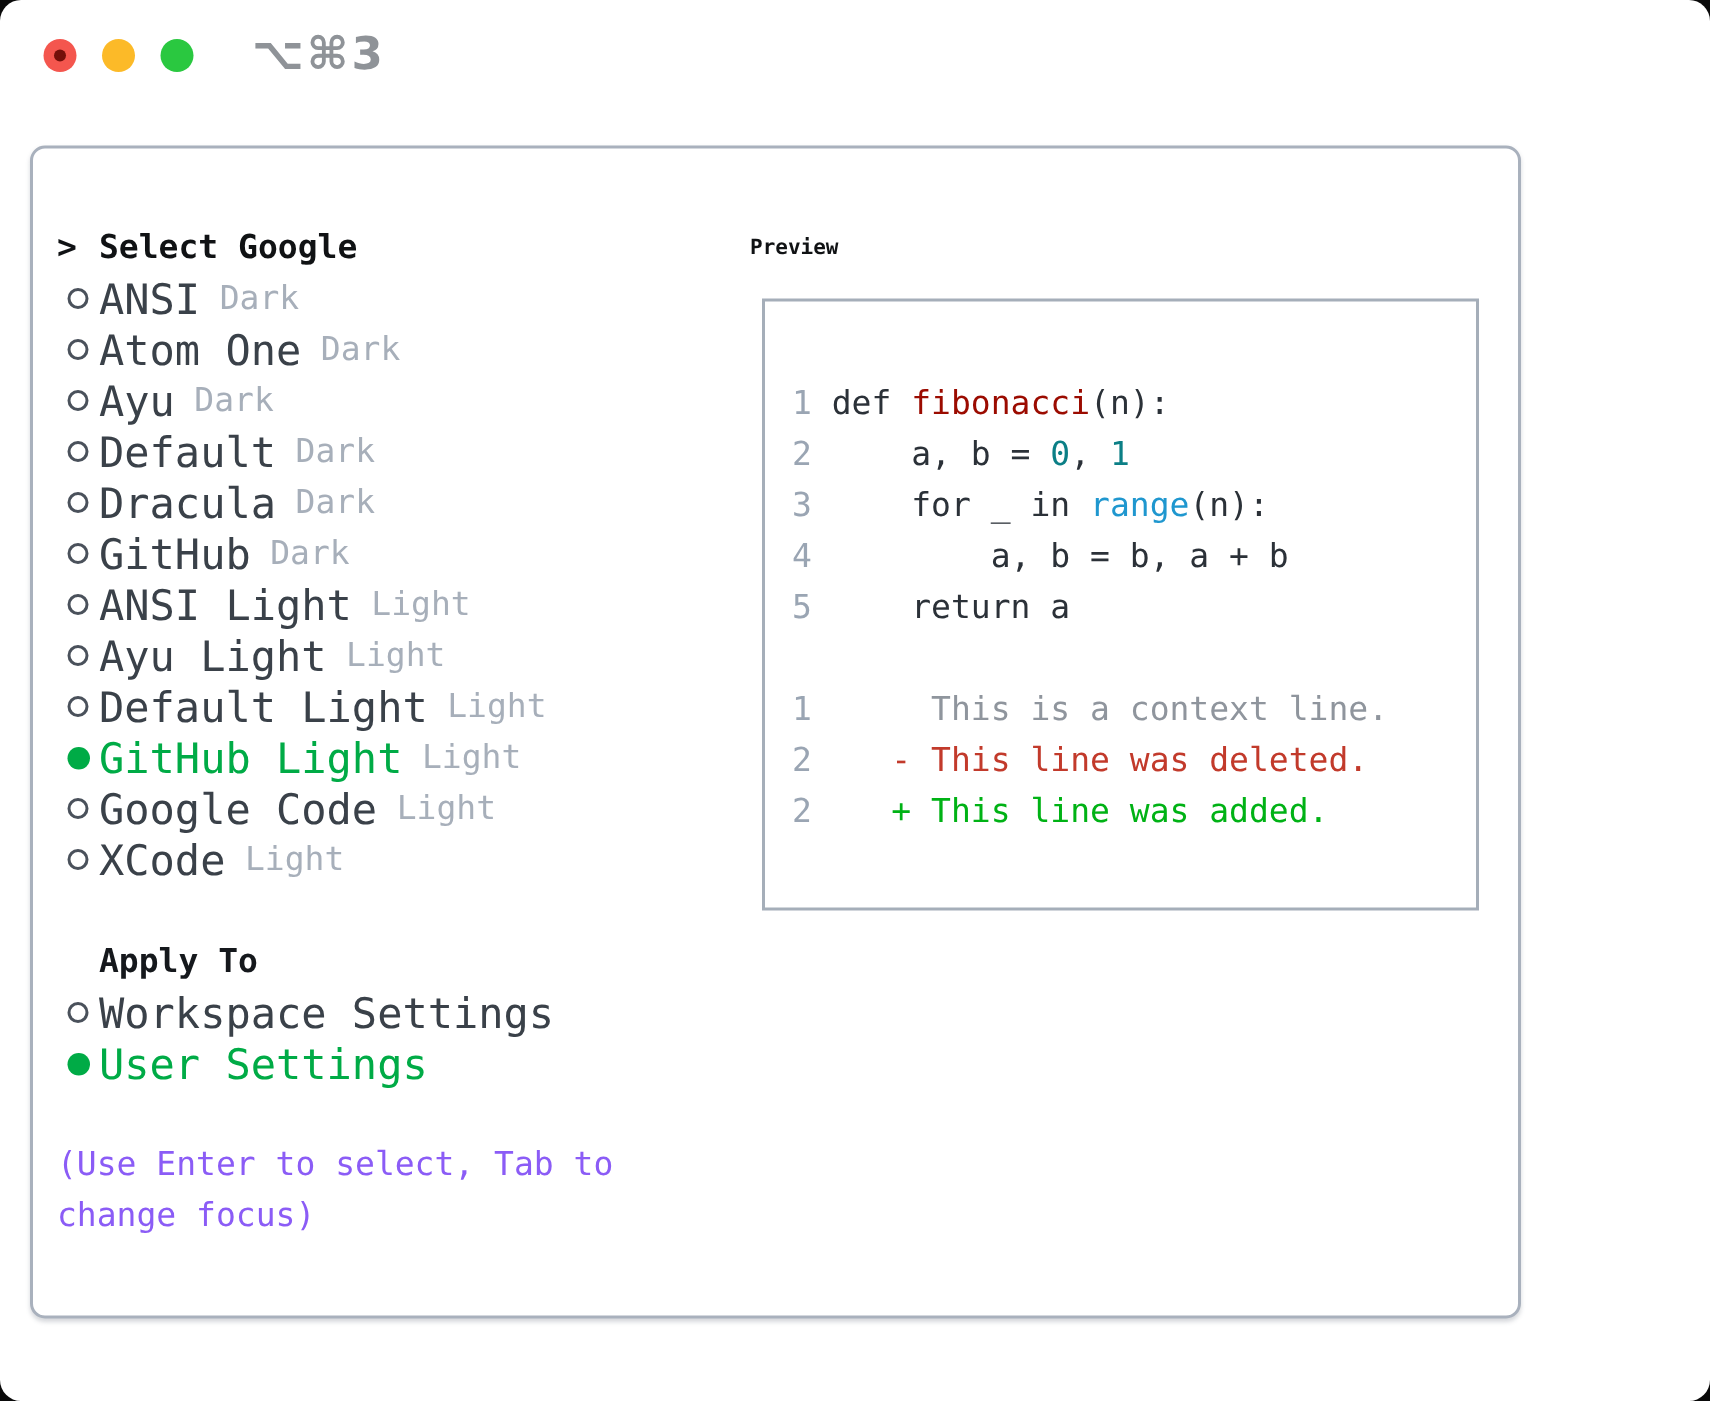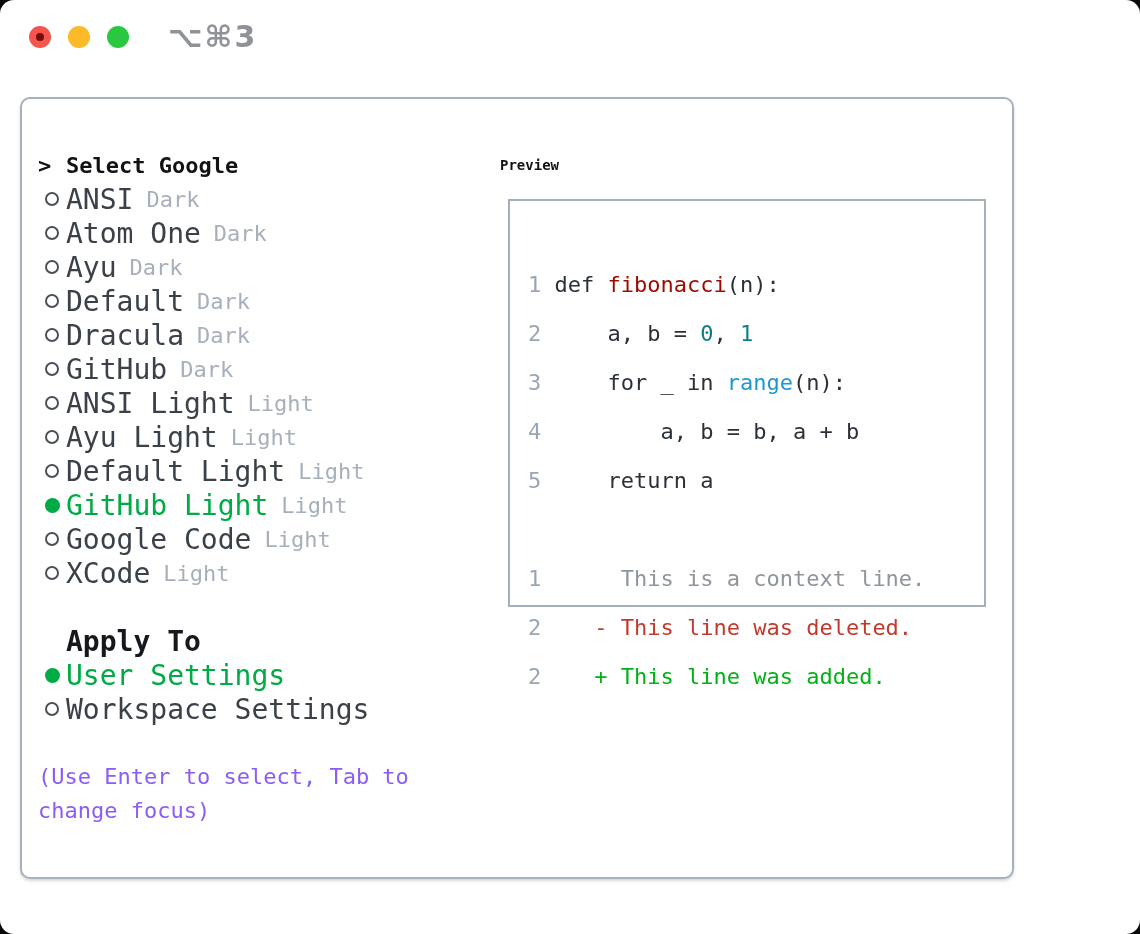--- a/index.html
+++ b/index.html
@@ -29,33 +29,33 @@
   .left-col{position:absolute;left:16px;top:49px;}
   .row{display:flex;align-items:center;height:34px;white-space:pre;width:fit-content;}
   .marker{display:inline-flex;align-items:center;justify-content:center;width:28px;flex:0 0 28px;}
   .prompt{font-weight:bold;color:#101214;font-size:22px;justify-content:flex-start;}
   .ring{width:10px;height:10px;border:2px solid #4a515b;border-radius:50%;}
   .sel-dot{width:15px;height:15px;border-radius:50%;background:var(--green);}
   .header-label{font-size:22px;font-weight:bold;color:#101214;}
   .item-label{font-size:28px;color:#3a4149;}
   .item-label.selected{color:var(--green);}
   .variant{font-size:22px;color:#a7afba;margin-left:13px;}
-  .apply-label{font-size:28px;font-weight:600;color:#15181c;}
+  .apply-label{font-size:22px;font-weight:600;color:#15181c;}
   .hint{width:424px;font-size:22px;line-height:34px;color:#8b5cf6;}
   
   .preview-header{
     position:absolute;left:478px;top:49px;height:34px;line-height:34px;
     font-size:14px;font-weight:bold;color:#101214;
   }
   .preview-box{
     position:absolute;left:486px;top:100px;width:478px;height:408px;box-sizing:border-box;
     border:2px solid #a5aeb9;background:#fff;
   }
   .code{position:absolute;left:18px;top:52px;}
-  .code-line{white-space:pre;font-size:22px;height:34px;line-height:34px;margin-top:15px;}
+  .code-line{white-space:pre;font-size:22px;height:34px;line-height:34px;}
   .tok-num{color:#9aa5b3;}
   .tok-pl{color:#2b3138;}
   .tok-fn{color:#9b0b00;}
   .tok-lit{color:#0b7f86;}
   .tok-bi{color:#1f97cf;}
   .tok-ctx{color:#8f959d;}
   .tok-del{color:#c23a2b;}
   .tok-add{color:#00b215;}
 </style>
 </head>
@@ -92,22 +92,22 @@
           <div class="row"><span class="marker"><span class="sel-dot"></span></span><span class="item-label selected">GitHub Light</span><span class="variant">Light</span></div>
           <div class="row"><span class="marker"><span class="ring"></span></span><span class="item-label">Google Code</span><span class="variant">Light</span></div>
           <div class="row"><span class="marker"><span class="ring"></span></span><span class="item-label">XCode</span><span class="variant">Light</span></div>
         </div>
       <div class="row"></div>
       <div class="row">
         <span class="marker"></span>
         <span class="apply-label">Apply To</span>
       </div>
       <div id="apply-options">
+          <div class="row"><span class="marker"><span class="ring"></span></span><span class="item-label">Workspace Settings</span></div>
           <div class="row"><span class="marker"><span class="sel-dot"></span></span><span class="item-label selected">User Settings</span></div>
-          <div class="row"><span class="marker"><span class="ring"></span></span><span class="item-label">Workspace Settings</span></div>
         </div>
       <div class="row"></div>
       <div class="hint">(Use Enter to select, Tab to change focus)</div>
     </div>
 
     <div class="preview-header">Preview</div>
 
     <div class="preview-box">
       <div class="code" id="code">
           <div class="code-line"><span class="tok-num">1</span><span class="tok-pl"> def </span><span class="tok-fn">fibonacci</span><span class="tok-pl">(n):</span></div>

